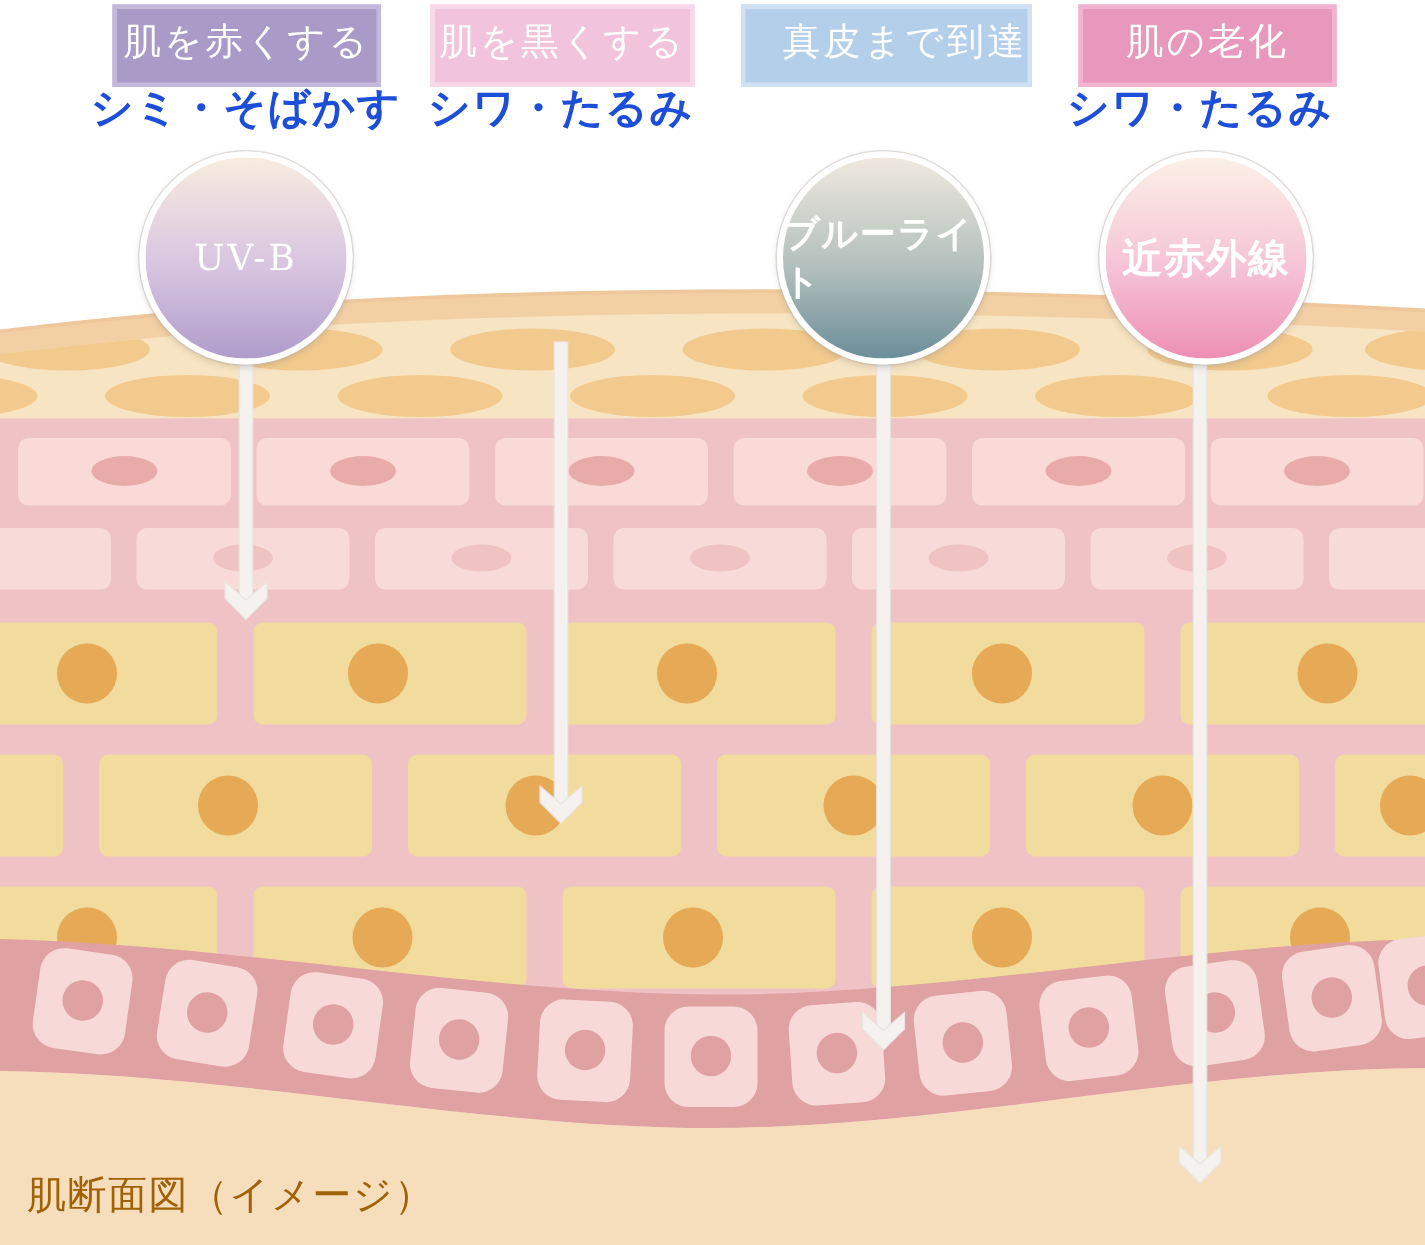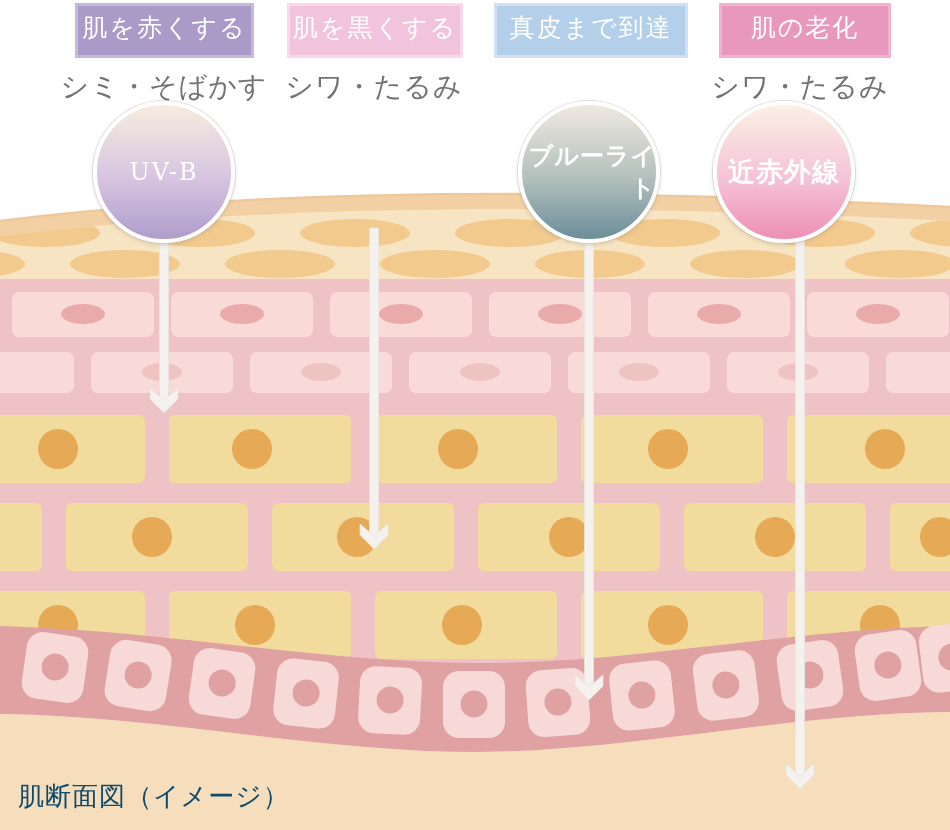--- a/index.html
+++ b/index.html
@@ -10,47 +10,47 @@
   .skin-svg{position:absolute;left:0;top:0;width:950px;height:830px;}
 
   
   .badge{
     position:absolute;top:3px;height:55px;line-height:44px;text-align:center;
     color:#ffffff;font-size:25px;letter-spacing:2px;box-sizing:border-box;
     font-family:"DejaVu Serif","Liberation Serif",serif;
   }
   .badge.b1{left:75px;width:179px;background:#a99ac7;border:3px solid #c6b8db;}
   .badge.b2{left:287px;width:176px;background:#f2c3dc;border:3px solid #f8d9ea;}
-  .badge.b3{left:494px;width:194px;background:#b4cfe9;border:3px solid #cfe1f2;}
+  .badge.b3{left:494px;width:194px;background:#b4cfe9;border:3px solid #cfe1f2;text-align:right;}
   .badge.b4{left:719px;width:172px;background:#e897bd;border:3px solid #f1b3cf;}
 
   .effect{
-    position:absolute;top:68px;transform:translateX(-50%);
-    white-space:nowrap;color:#737373;font-size:28px;font-weight:normal;
+    position:absolute;top:53px;transform:translateX(-50%);
+    white-space:nowrap;color:#1d4ed8;font-size:28px;font-weight:bold;
     letter-spacing:1px;font-family:"DejaVu Serif","Liberation Serif",serif;
   }
   .effect.e1{left:164px;} .effect.e2{left:374px;} .effect.e3{left:589px;} .effect.e4{left:800px;}
 
   
   .circle{
     position:absolute;top:101px;width:142px;height:142px;border-radius:50%;
     border:4px solid #ffffff;box-sizing:border-box;
     box-shadow:0 0 0 1px rgba(190,185,180,.45), 0 2px 4px rgba(120,110,100,.25);
     display:flex;align-items:center;justify-content:center;color:#ffffff;
   }
   .circle.c1{left:93px; background:linear-gradient(#f8ecdf,#d6c4e0 55%,#b09ccb);}
   .circle.c2{left:303px;background:linear-gradient(#fbf0e7,#f0cade 55%,#e0a8ce);}
-  .circle.c3{left:518px;background:linear-gradient(#efe9df,#b2bfbc 55%,#6b8e99);text-align:right;}
-  .circle.c4{left:713px;background:linear-gradient(#fbf0e6,#f5c3d6 55%,#ed8fb3);}
+  .circle.c3{left:518px;background:linear-gradient(#efe9df,#b2bfbc 55%,#6b8e99);}
+  .circle.c4{left:733px;background:linear-gradient(#fbf0e6,#f5c3d6 55%,#ed8fb3);}
   .ray-latin{font-size:24px;letter-spacing:2px;font-family:"DejaVu Serif","Liberation Serif",serif;}
   .ray-jp{font-size:24px;font-weight:bold;letter-spacing:1px;font-family:"DejaVu Sans","Liberation Sans",sans-serif;}
   .circle.c4 .ray-jp{font-size:27px;}
 
   .caption{
-    position:absolute;left:18px;top:779px;color:#0c4a6e;font-size:26px;
+    position:absolute;left:18px;top:779px;color:#a16207;font-size:26px;
     letter-spacing:1px;font-family:"DejaVu Serif","Liberation Serif",serif;
   }
 </style>
 </head>
 <body>
 
 <div class="stage">
 
   <svg class="skin-svg" viewBox="0 0 950 830" aria-hidden="true">
     <defs>

